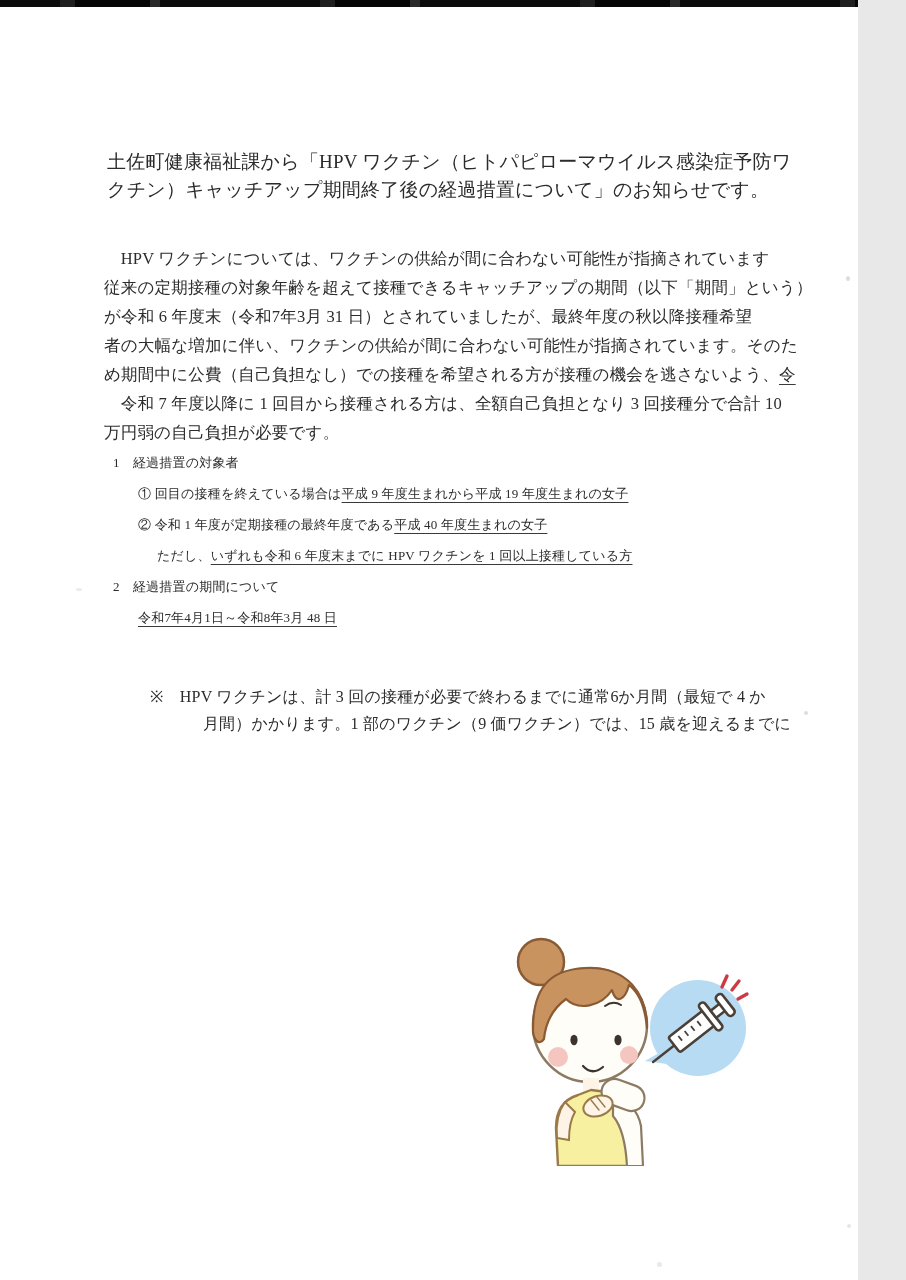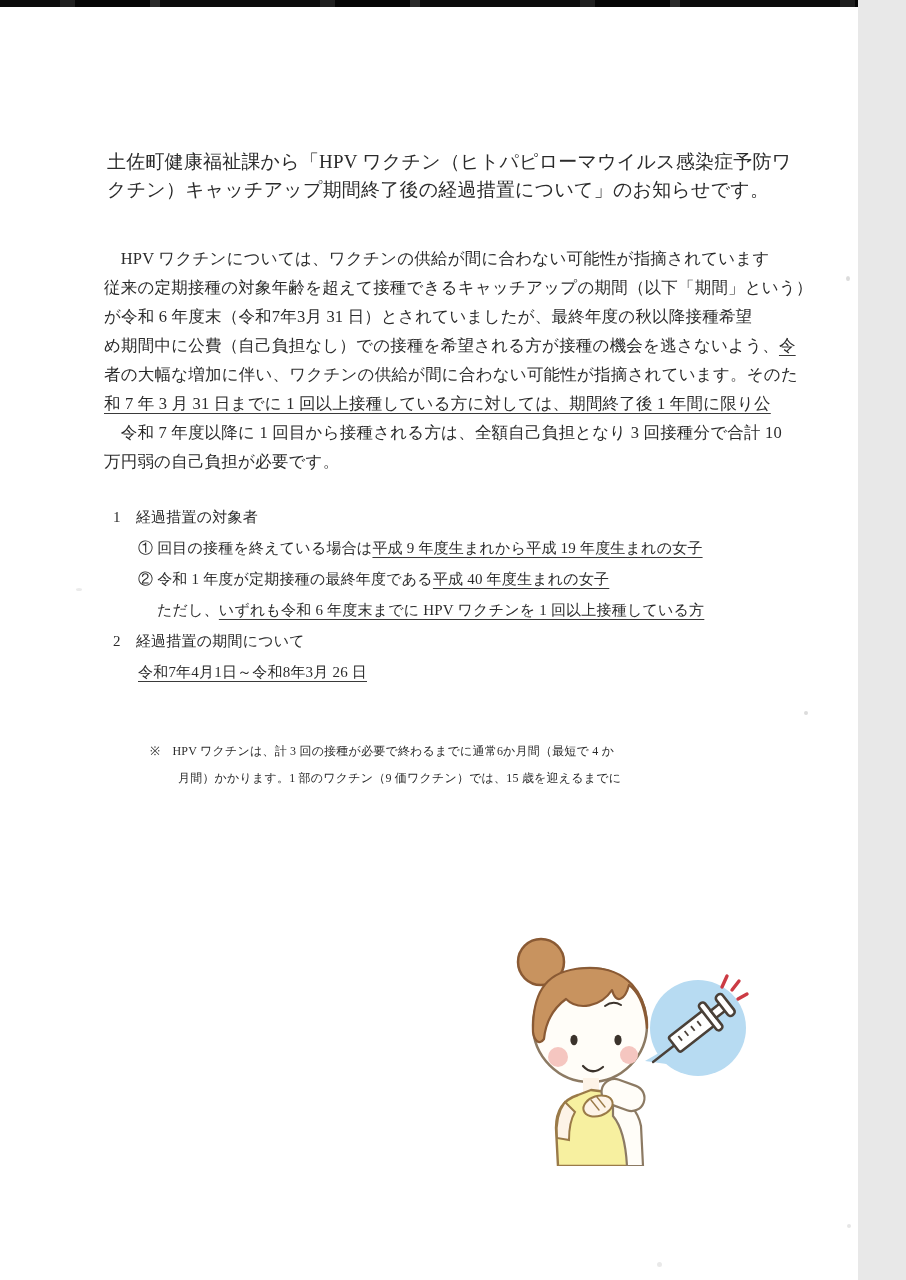--- a/index.html
+++ b/index.html
@@ -19,28 +19,28 @@
       #2a2a2a 150px 160px, #0b0b0b 160px 260px);
   }
   .doc {
     position:absolute; left:104px; top:148px; width:712px;
     letter-spacing:0.2px;
   }
   .block { display:block; }
   .line { white-space:pre; }
   .blk-notice-heading { font-size:19px; line-height:28px; padding-left:3px; }
   .blk-main-text     { font-size:16.5px; line-height:29px; margin-top:40px; }
-  .blk-numbered-list { font-size:15px; line-height:31px; margin-top:26px; }
-  .blk-footnote      { font-size:12px;  line-height:27px; margin-top:50px; }
+  .blk-numbered-list { font-size:13px; line-height:31px; }
+  .blk-footnote      { font-size:16px;  line-height:27px; margin-top:50px; }
   .ind0 { padding-left:0; }
   .ind1 { padding-left:9px; }
   .ind2 { padding-left:34px; }
   .ind3 { padding-left:53px; }
   .ind4 { padding-left:46px; }
-  .ind5 { padding-left:74px; }
+  .ind5 { padding-left:74px;text-align:center; }
   .u {
     text-decoration:underline;
     text-underline-offset:4px;
     text-decoration-thickness:1.2px;
     text-decoration-color:#3a3a3a;
   }
   .refmark {
     display:inline-block; width:0; overflow:visible;
     font-size:10px; transform:translateY(-9px);
   }
@@ -61,33 +61,32 @@
 
   <div class="doc">
       <div class="block blk-notice-heading">
         <div class="line ind0"><span>土佐町健康福祉課から「HPV ワクチン（ヒトパピローマウイルス感染症予防ワ</span></div>
         <div class="line ind0"><span>クチン）キャッチアップ期間終了後の経過措置について」のお知らせです。</span></div>
       </div>
       <div class="block blk-main-text">
         <div class="line ind0"><span>　HPV ワクチンについては、ワクチンの供給が間に合わない可能性が指摘されています</span></div>
         <div class="line ind0"><span>従来の定期接種の対象年齢を超えて接種できるキャッチアップの期間（以下「期間」という）</span></div>
         <div class="line ind0"><span>が令和 6 年度末（令和7年3月 31 日）とされていましたが、最終年度の秋以降接種希望</span></div>
+        <div class="line ind0"><span>者の大幅な増加に伴い、ワクチンの供給が間に合わない可能性が指摘されています。そのた</span></div>
         <div class="line ind0"><span>め期間中に公費（自己負担なし）での接種を希望される方が接種の機会を逃さないよう、</span><span class="u">令</span></div>
-        <div class="line ind0"><span>者の大幅な増加に伴い、ワクチンの供給が間に合わない可能性が指摘されています。そのた</span></div>
-        <div class="line ind0"><span class="u">和 7 年 3 月 31 日までに 1 回以上接種している方に対しては、期間終了後 1 年間に限り公</span></div>
         <div class="line ind0"><span>　令和 7 年度以降に 1 回目から接種される方は、全額自己負担となり 3 回接種分で合計 10</span></div>
         <div class="line ind0"><span>万円弱の自己負担が必要です。</span></div>
       </div>
       <div class="block blk-numbered-list">
         <div class="line ind1"><span>1　経過措置の対象者</span></div>
         <div class="line ind2"><span>① 回目の接種を終えている場合は</span><span class="u">平成 9 年度生まれから平成 19 年度生まれの女子</span></div>
         <div class="line ind2"><span>② 令和 1 年度が定期接種の最終年度である</span><span class="u">平成 40 年度生まれの女子</span></div>
         <div class="line ind3"><span>ただし、</span><span class="u">いずれも令和 6 年度末までに HPV ワクチンを 1 回以上接種している方</span></div>
         <div class="line ind1"><span>2　経過措置の期間について</span></div>
-        <div class="line ind2"><span class="u">令和7年4月1日～令和8年3月 26 日</span></div>
+        <div class="line ind2"><span class="u">令和7年4月1日～令和8年3月 48 日</span></div>
       </div>
       <div class="block blk-footnote">
         <div class="line ind4"><span>※　HPV ワクチンは、計 3 回の接種が必要で終わるまでに通常6か月間（最短で 4 か</span></div>
         <div class="line ind5"><span>月間）かかります。1 部のワクチン（9 価ワクチン）では、15 歳を迎えるまでに</span></div>
       </div>
     </div>
 
   <div class="speck s1"></div>
   <div class="speck s2"></div>
   <div class="speck s3"></div>

